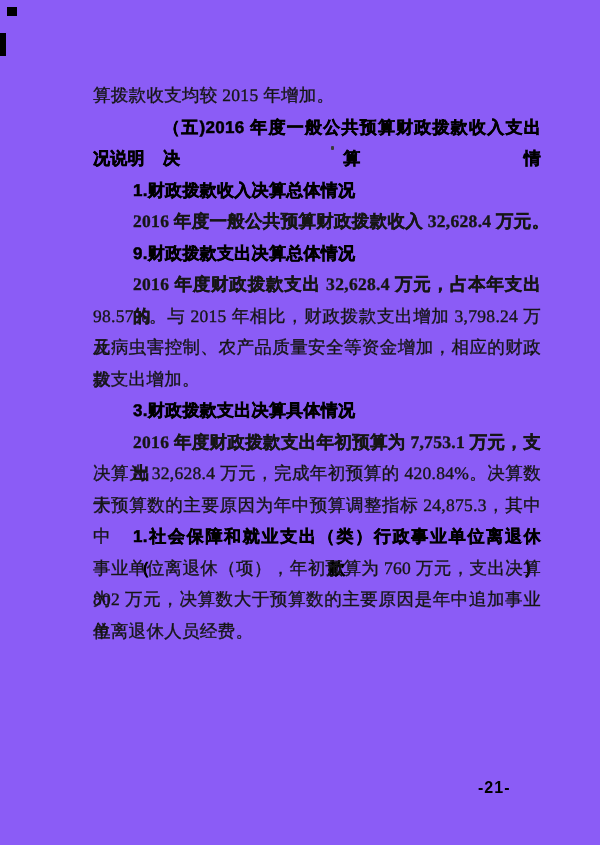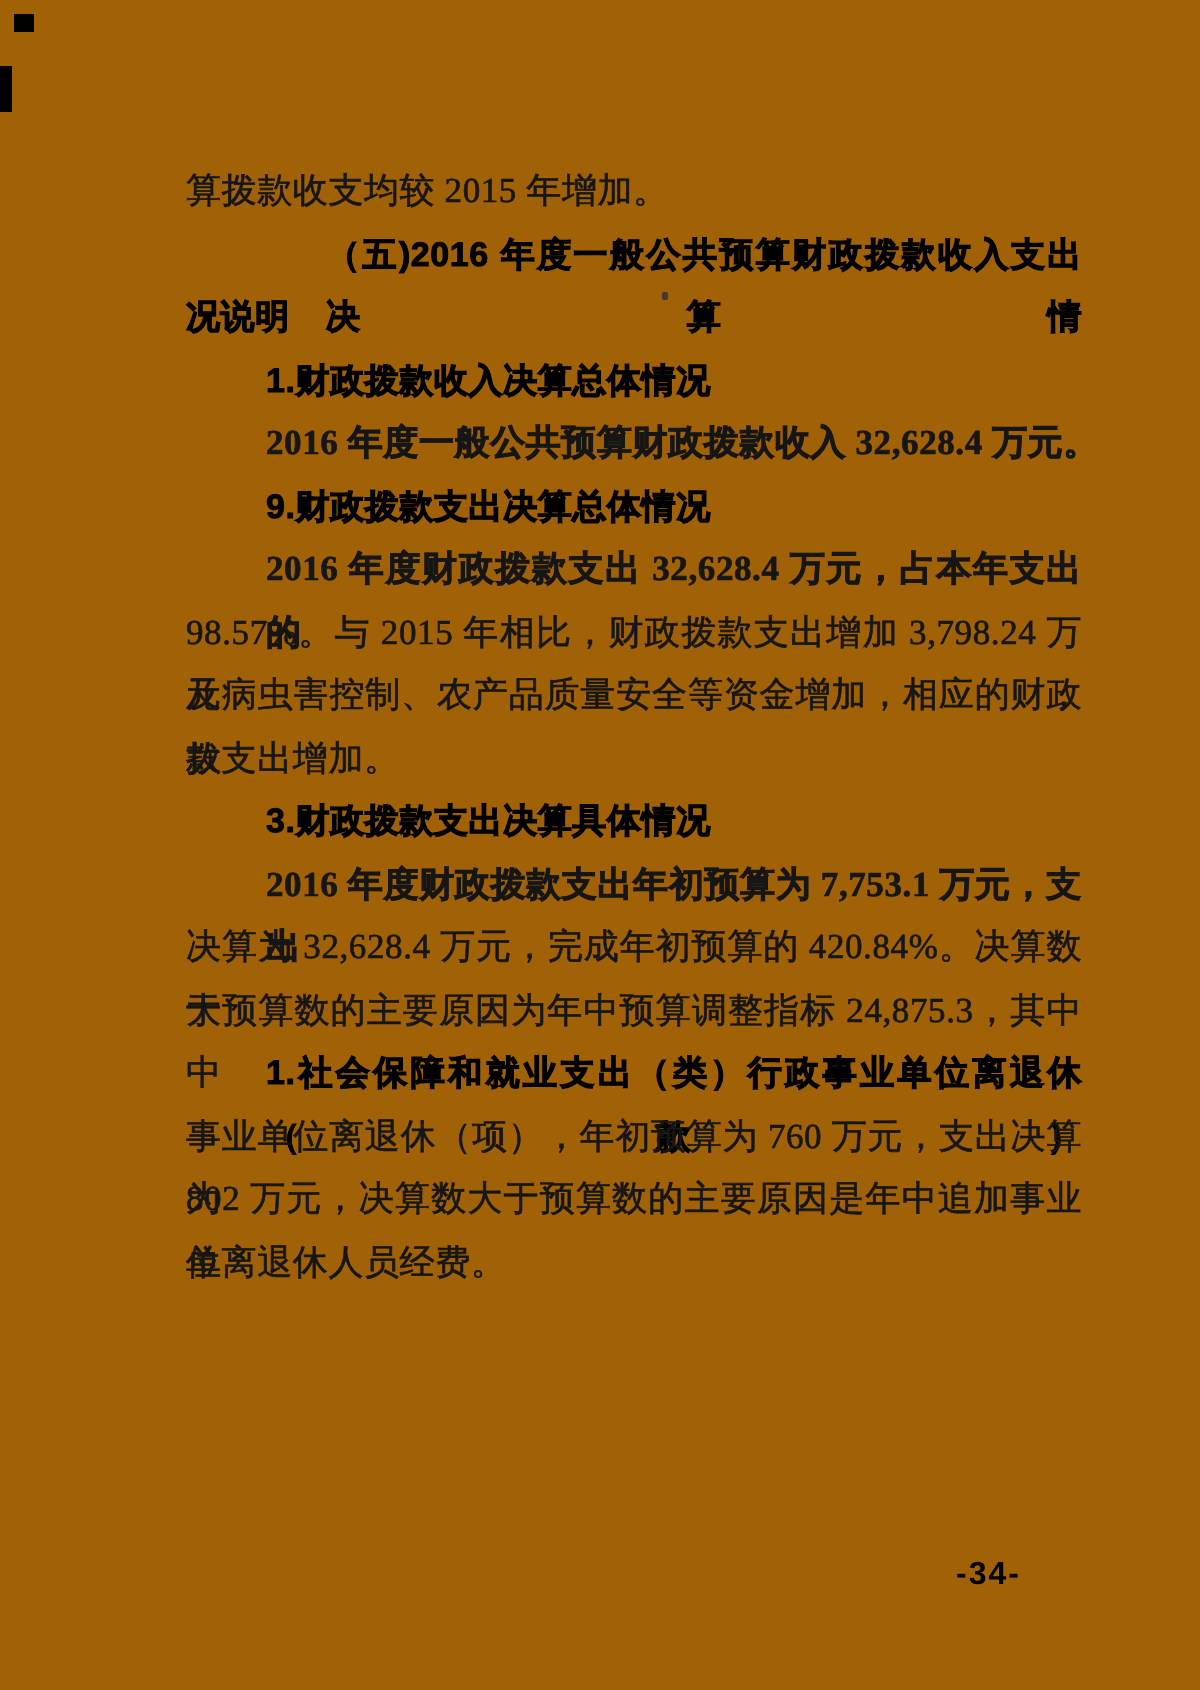--- a/index.html
+++ b/index.html
@@ -11,21 +11,21 @@
     width: 600px;
     height: 845px;
     position: relative;
     overflow: hidden;
     font-family: "Liberation Serif", "DejaVu Serif", serif;
     color: #161616;
   }
   .scan-page {
     position: absolute;
     inset: 0;
-    background: #a16207;
+    background: #8b5cf6;
   }
   .text-block {
     position: absolute;
     left: 93px;
     top: 80px;
     width: 448px;
   }
   .line {
     display: block;
     height: 31.5px;
@@ -121,14 +121,14 @@
       <div class="line indent-1 bold">3.财政拨款支出决算具体情况</div>
       <div class="line indent-1 fill">2016 年度财政拨款支出年初预算为 7,753.1 万元，支出</div>
       <div class="line indent-0 fill">决算为 32,628.4 万元，完成年初预算的 420.84%。决算数大</div>
       <div class="line indent-0 fill">于预算数的主要原因为年中预算调整指标 24,875.3，其中中</div>
       <div class="line indent-1 bold fill">1.社会保障和就业支出（类）行政事业单位离退休（款）</div>
       <div class="line indent-0 fill">事业单位离退休（项），年初预算为 760 万元，支出决算为</div>
       <div class="line indent-0 fill">802 万元，决算数大于预算数的主要原因是年中追加事业单</div>
       <div class="line indent-0">位离退休人员经费。</div>
     </div>
 
-  <div class="page-number">-34-</div>
+  <div class="page-number">-21-</div>
 </div>
 
 </body></html>

